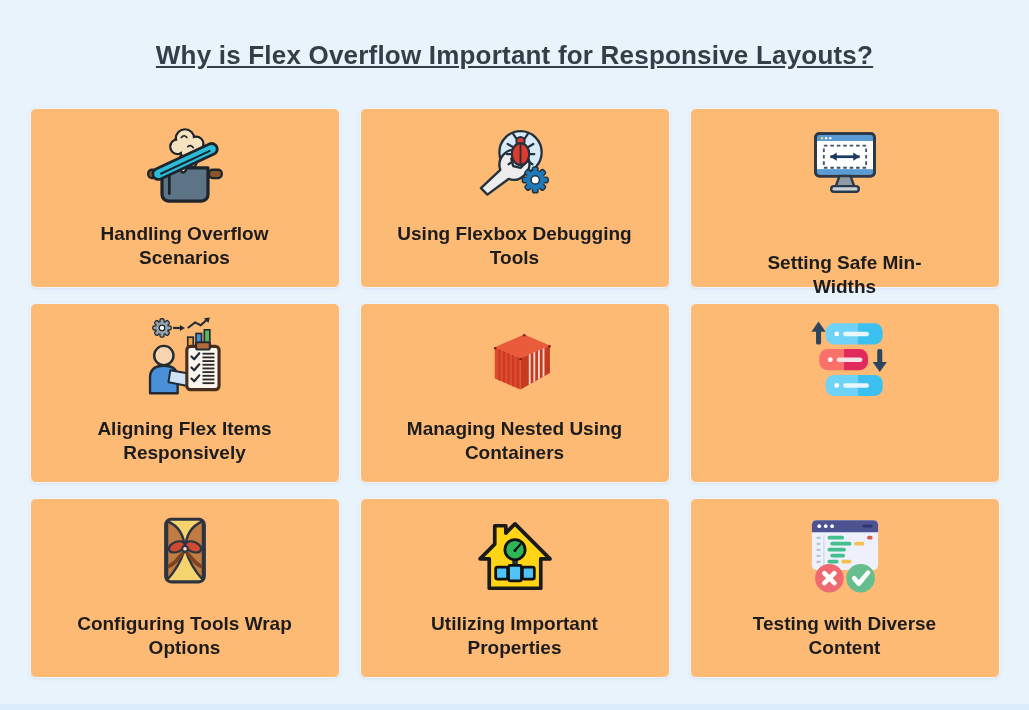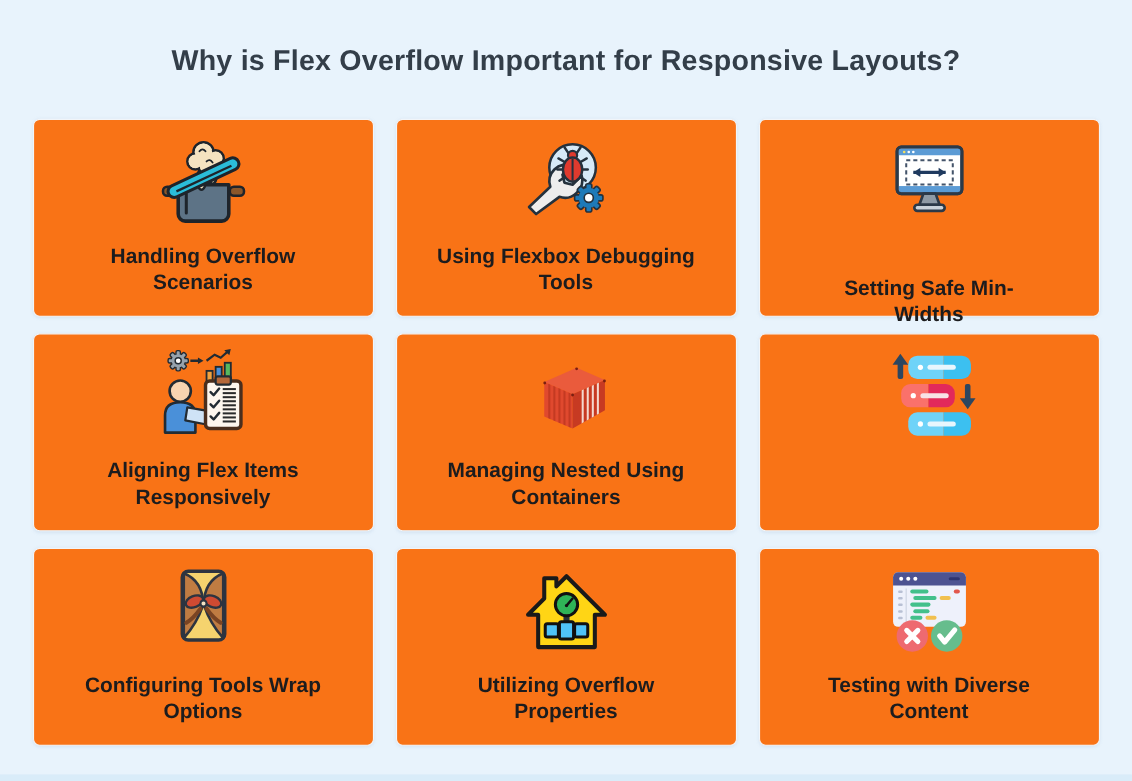--- a/index.html
+++ b/index.html
@@ -10,31 +10,32 @@
     position: relative;
     overflow: hidden;
   }
   .page-title {
     padding-top: 40px;
     text-align: center;
     font-size: 26px;
     font-weight: 700;
     color: #333e49;
     letter-spacing: 0.2px;
+    text-decoration: underline;
   }
   .grid {
     margin-top: 37px;
     display: grid;
     grid-template-columns: repeat(3, 310px);
     grid-auto-rows: 180px;
     gap: 15px 20px;
     justify-content: center;
   }
   .card {
-    background: #f97316;
+    background: #fdba74;
     border-radius: 6px;
     border: 1px solid #f1f5f9;
     box-shadow: 0 1px 3px rgba(110, 150, 185, 0.15);
     display: flex;
     flex-direction: column;
     align-items: center;
     padding-top: 10px;
   }
   .icon-box {
     height: 96px;
@@ -293,21 +294,21 @@
         <path d="M22,84 L22,52 L12,52 L28,36 L28,16 L40,16 L40,24 L50,14 L88,52 L78,52 L78,84 Z" fill="#ffd515" stroke="#1a1a1a" stroke-width="4" stroke-linejoin="round"></path>
         <rect x="47" y="52" width="6" height="8" fill="#27323a"></rect>
         <circle cx="50" cy="42" r="11" fill="#2fb457" stroke="#111111" stroke-width="3"></circle>
         <line x1="50" y1="43" x2="56" y2="36" stroke="#111111" stroke-width="2.4" stroke-linecap="round"></line>
         <circle cx="50" cy="43" r="1.6" fill="#111111"></circle>
         <rect x="29" y="61" width="13" height="13" rx="2" fill="#4fc3f7" stroke="#111111" stroke-width="3"></rect>
         <rect x="58" y="61" width="13" height="13" rx="2" fill="#4fc3f7" stroke="#111111" stroke-width="3"></rect>
         <rect x="43" y="59" width="14" height="17" rx="2" fill="#4fc3f7" stroke="#111111" stroke-width="3"></rect>
       </svg>
     </span>
-    <div class="card-label">Utilizing Overflow Properties</div>
+    <div class="card-label">Utilizing Important Properties</div>
   </div>
 
   <div class="card">
     <span class="icon-box">
       <svg width="92" height="92" viewBox="0 0 100 100">
         <rect x="14" y="10" width="72" height="54" rx="5" fill="#eef1fb"></rect>
         <path d="M19,10 h62 a5,5 0 0 1 5,5 v8 h-72 v-8 a5,5 0 0 1 5,-5 z" fill="#4d5391"></path>
         <circle cx="22" cy="16.5" r="2" fill="#ffffff"></circle>
         <circle cx="29" cy="16.5" r="2" fill="#ffffff"></circle>
         <circle cx="36" cy="16.5" r="2" fill="#ffffff"></circle>

